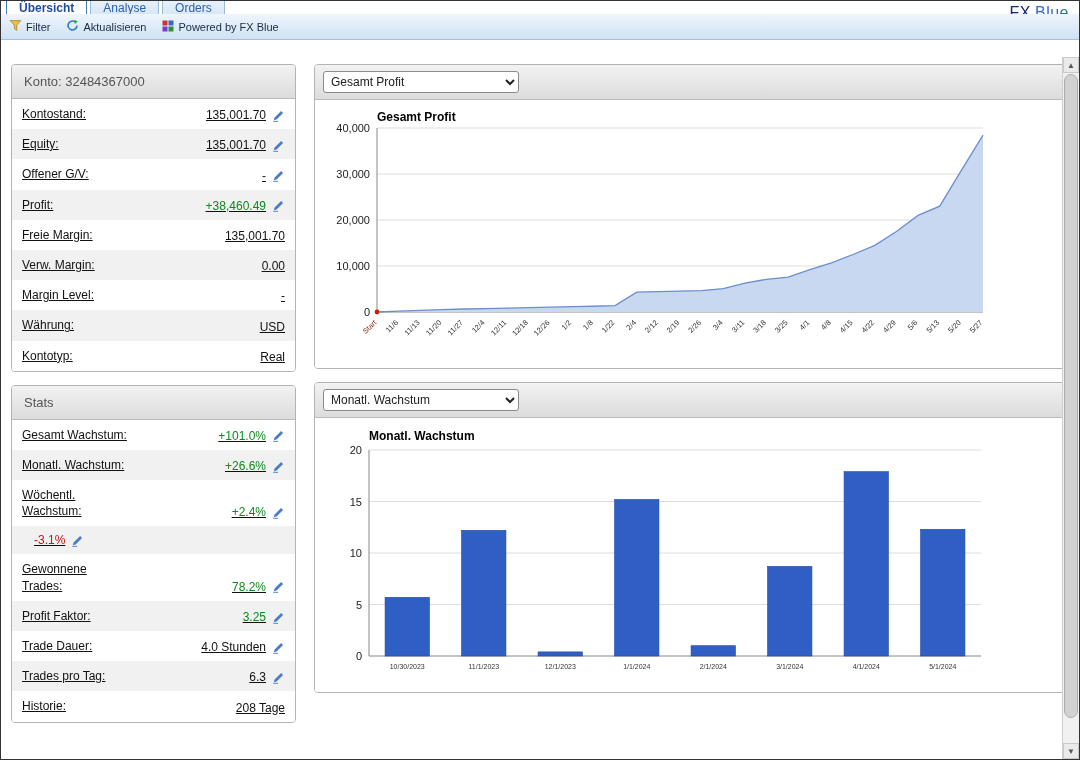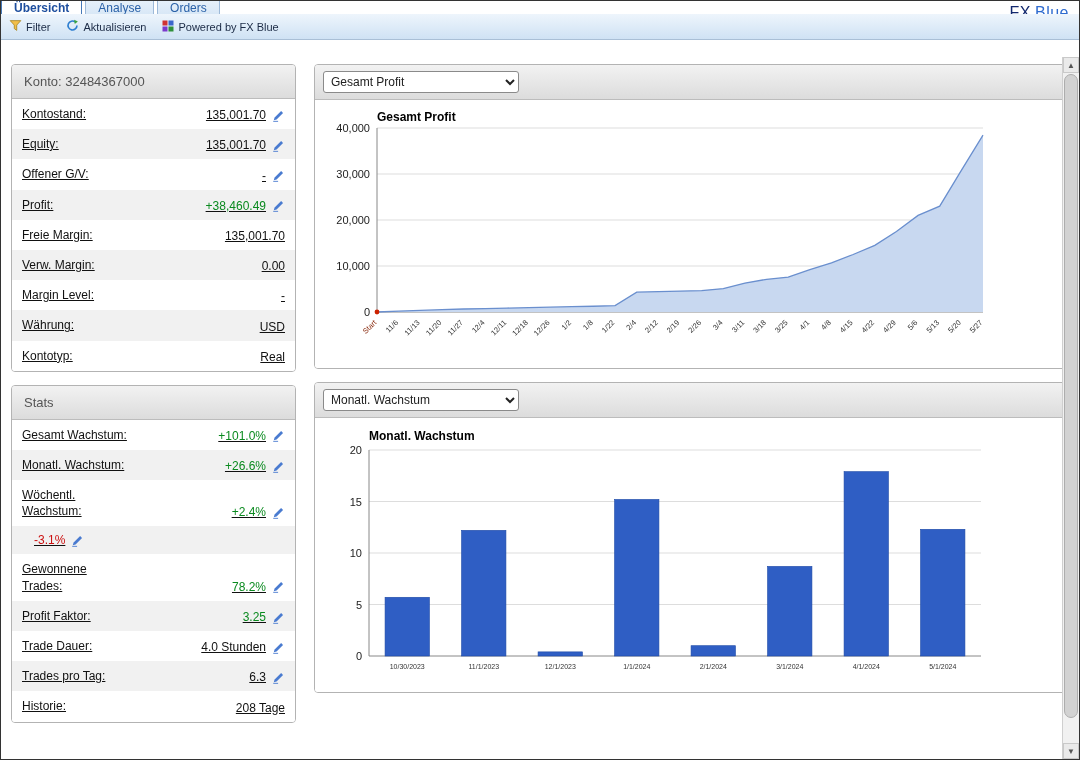--- a/index.html
+++ b/index.html
@@ -1,20 +1,20 @@
 <!DOCTYPE html>
 <html><head>
 <meta charset="utf-8">
 <style>
   * { box-sizing: border-box; margin: 0; padding: 0; }
   body { font-family: "Liberation Sans", sans-serif; background: #fff; }
   .page { position: relative; width: 1080px; height: 760px; border: 1px solid #333; background: #fff; overflow: hidden; }
 
   
-  .tabbar { position: absolute; top: 0; left: 0; right: 0; height: 20px; background: #fff; border-bottom: 2px solid #4679b8; display: flex; align-items: flex-end; }
+  .tabbar { position: absolute; top: 0; left: 0; right: 0; height: 20px; background: #fff; border-bottom: 2px solid #4679b8; display: flex; align-items: flex-end; padding-left: 5px; }
   .tab { font-size: 12px; padding: 4px 12px; margin-right: 3px; border: 1px solid #9db9d8; border-bottom: none; border-radius: 3px 3px 0 0; background: linear-gradient(#eaf3fb, #d3e4f5); color: #2b62a8; cursor: pointer; }
   .tab.active { background: #fff; border: 1px solid #4679b8; border-bottom: 2px solid #fff; margin-bottom: -2px; color: #1d4e9e; font-weight: bold; }
   .logo { position: absolute; right: 10px; top: 3px; font-size: 16px; font-weight: normal; letter-spacing: 0.5px; }
   .logo-fx { color: #12286e; }
   .logo-blue { color: #2e6bd0; margin-left: 4px; }
 
   
   .toolbar { position: absolute; top: 13px; left: 0; right: 0; height: 26px; background: linear-gradient(#eef5fc, #cfe2f4); border-bottom: 1px solid #a9bfd6; display: flex; align-items: center; gap: 16px; padding-left: 8px; }
   .toolbutton { display: inline-flex; align-items: center; gap: 4px; font-size: 11px; color: #1b2a45; cursor: pointer; }
 

